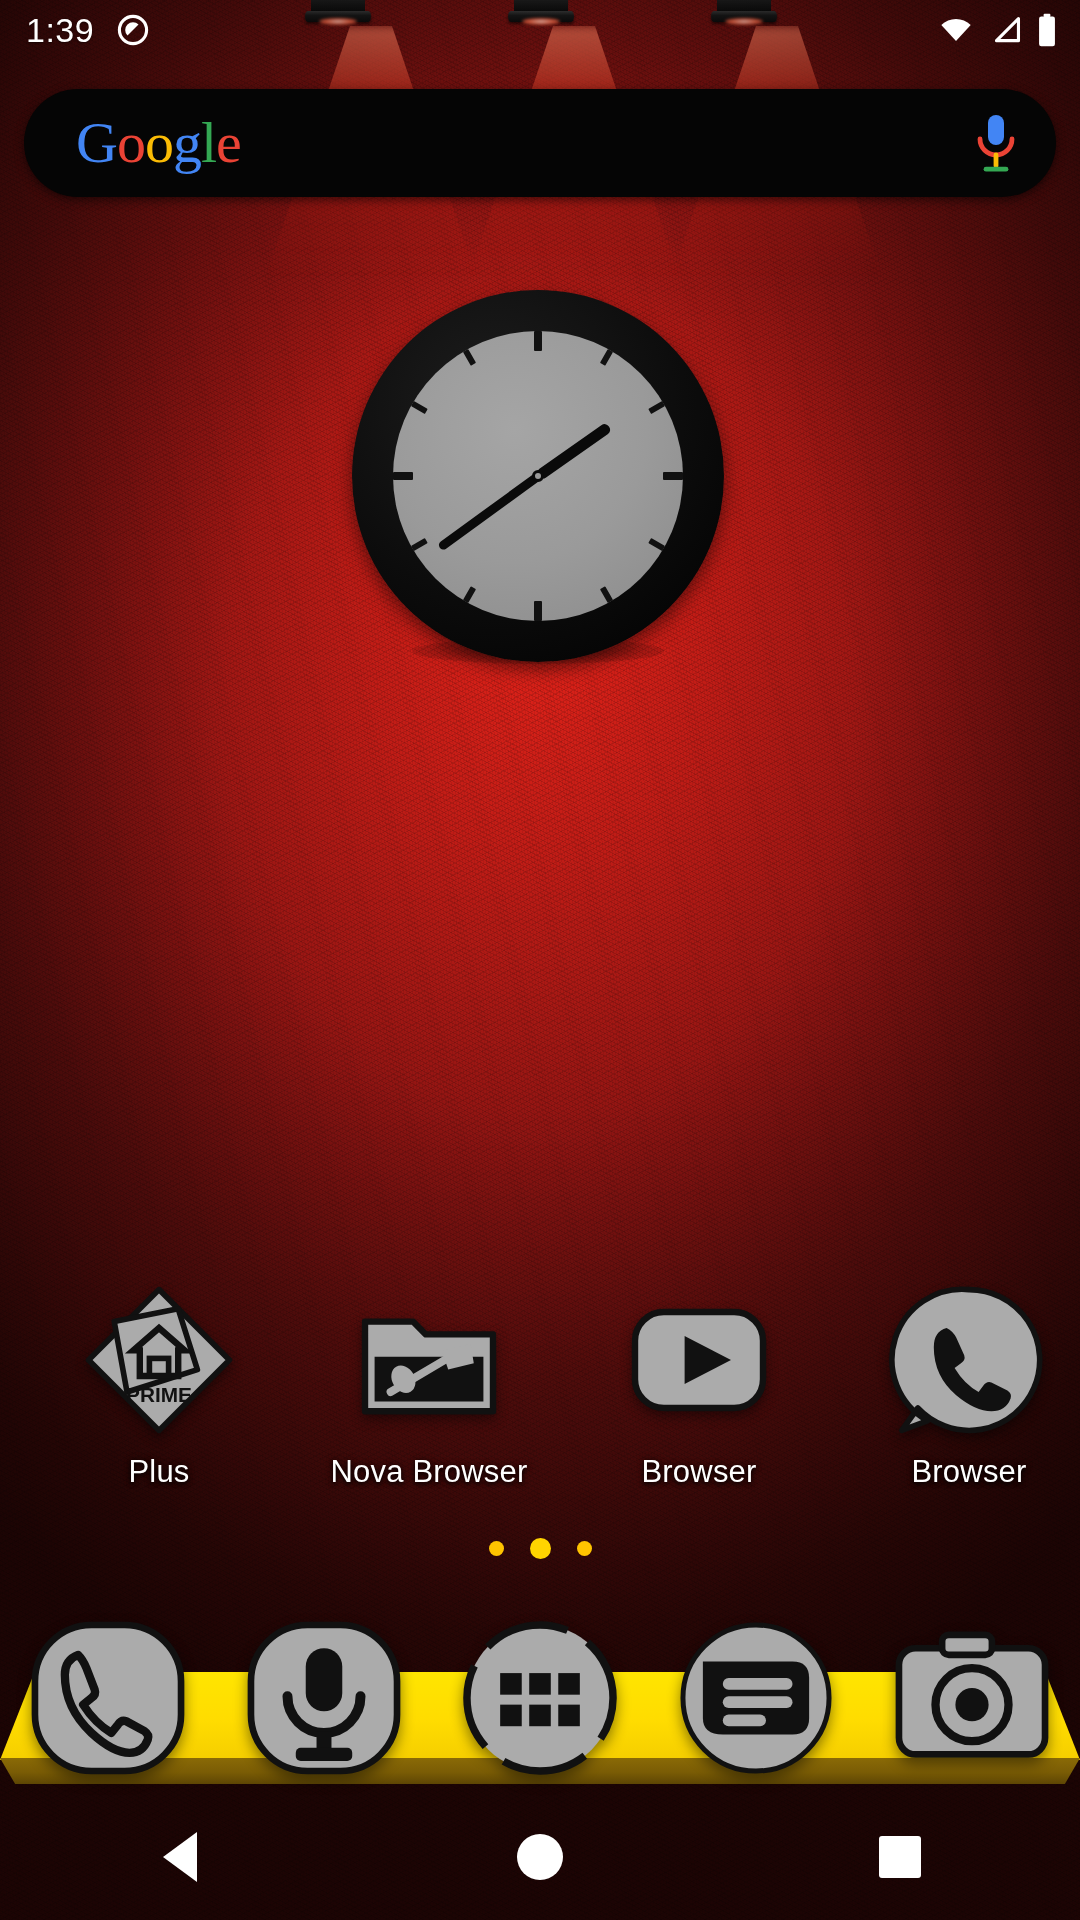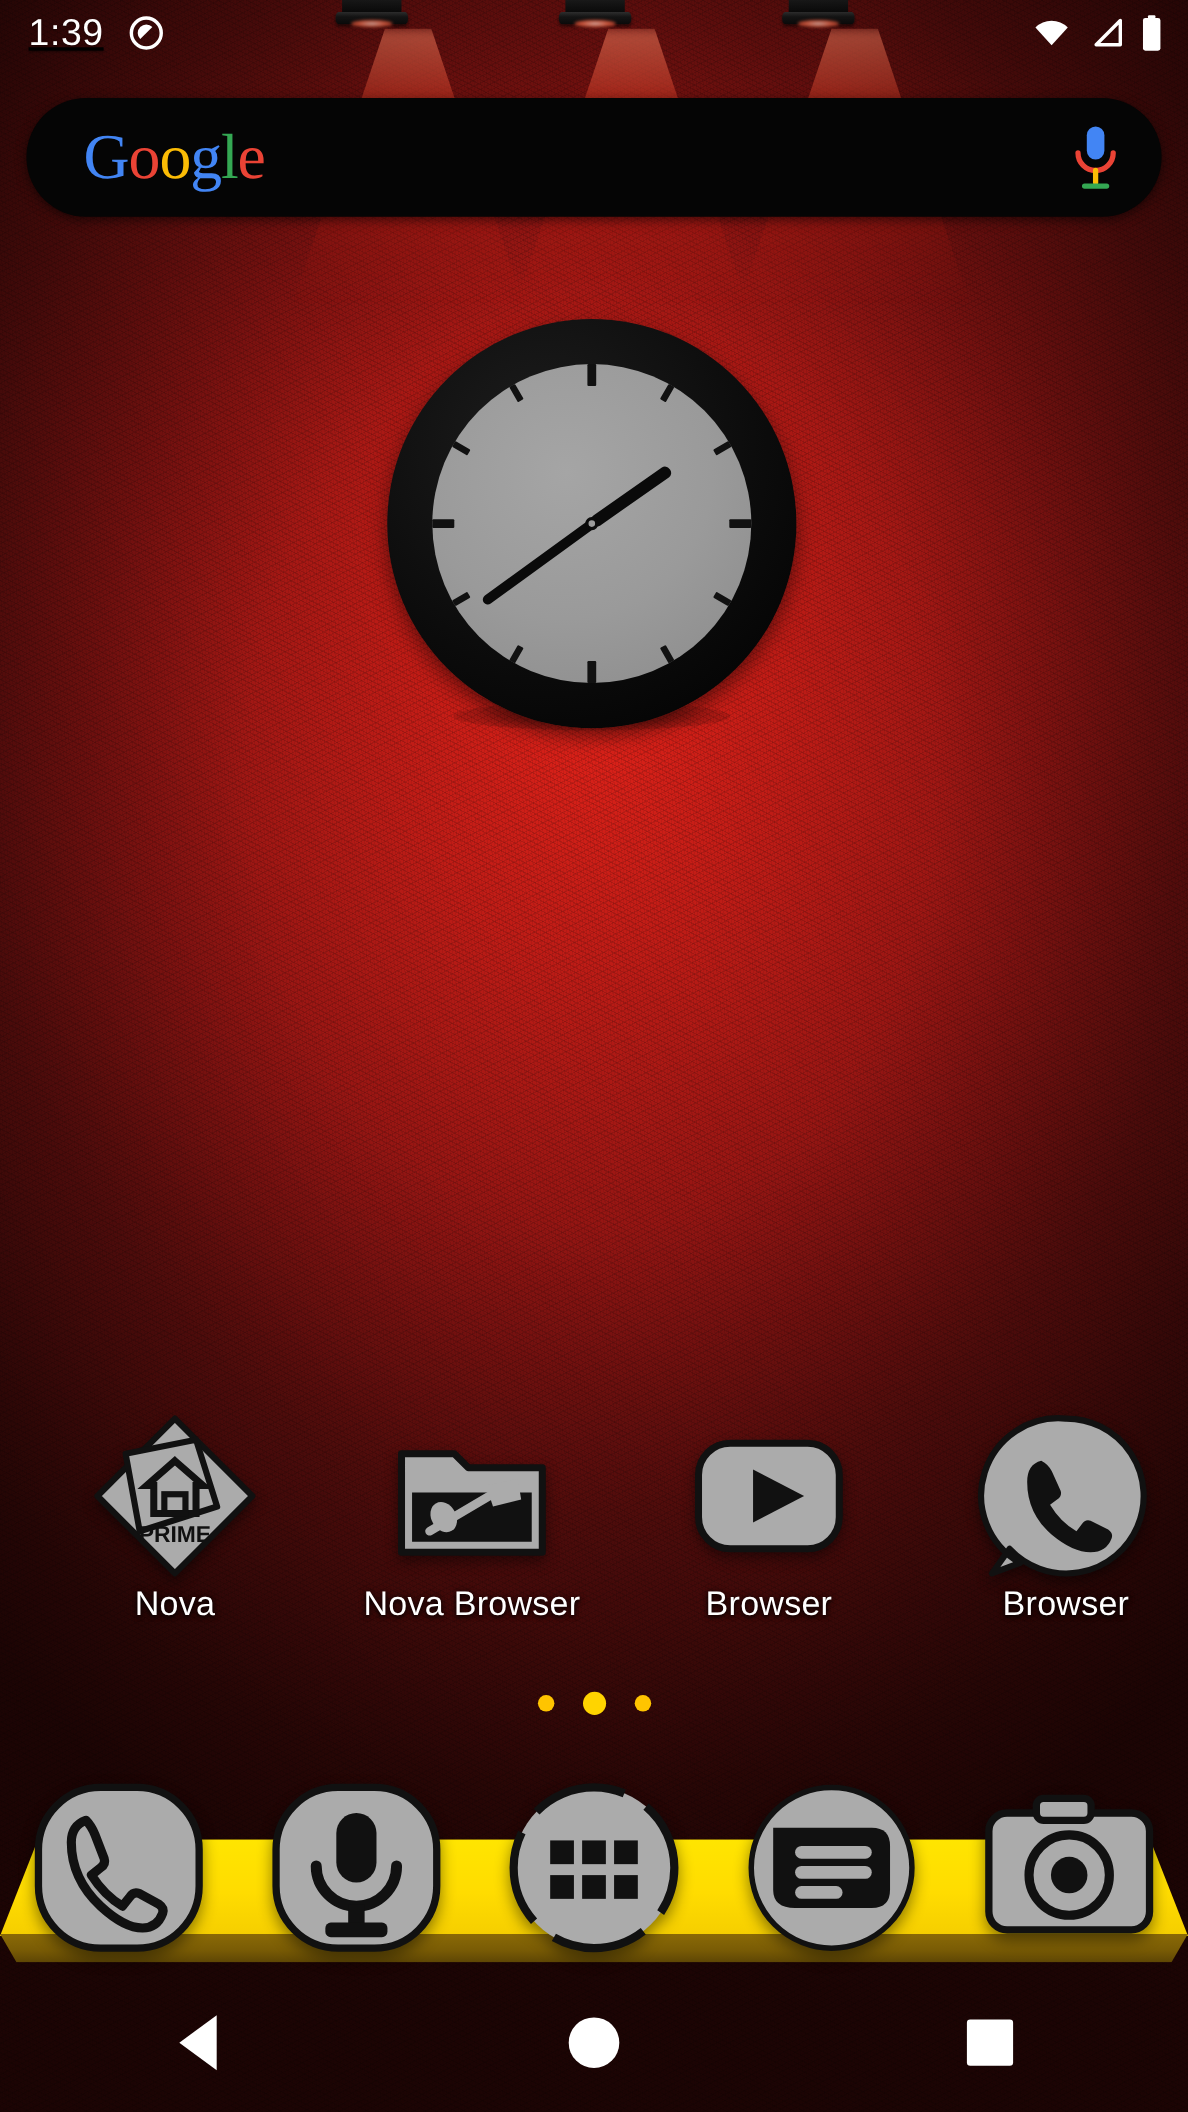--- a/index.html
+++ b/index.html
@@ -61,21 +61,21 @@
     pointer-events:none;
   }
 
   
   #statusbar{
     position:absolute; top:0; left:0; width:1080px; height:60px;
     display:flex; align-items:center; justify-content:space-between;
     padding:0 22px 0 26px;
     z-index:40;
   }
-  #sb-left{ display:flex; align-items:center; gap:22px;text-decoration:underline; }
+  #sb-left{ display:flex; align-items:center; gap:22px; }
   #clocktext{ color:#fff; font-size:34px; letter-spacing:.5px; text-shadow:0 1px 2px rgba(0,0,0,.5); }
   #sb-right{ display:flex; align-items:center; gap:14px; }
 
   
   #searchbar{
     position:absolute; left:24px; top:89px; width:1032px; height:108px;
     background:#050505;
     border-radius:54px;
     display:flex; align-items:center; justify-content:space-between;
     padding:0 34px 0 52px;
@@ -128,21 +128,21 @@
     margin:-6px 0 0 -6px; border-radius:50%;
     background:#9a9a9a; border:3px solid #0a0a0a;
   }
 
   
   #approw{
     position:absolute; left:0; top:1280px; width:1080px;
     display:flex; z-index:25;
   }
   .app{
-    flex:1; display:flex; flex-direction:column; align-items:center; margin-left:48px;
+    flex:1; display:flex; flex-direction:column; align-items:center; gap:14px;margin-left:48px;
   }
   .app-icon{
     width:160px; height:160px; position:relative;
     filter:drop-shadow(0 5px 6px rgba(0,0,0,.45));
   }
   .app-label{
     color:#fff; font-size:31px; letter-spacing:.2px;
     text-shadow:0 2px 4px rgba(0,0,0,.85), 0 0 6px rgba(0,0,0,.6);
     white-space:nowrap;
   }
@@ -290,21 +290,21 @@
       <svg viewBox="0 0 100 100" width="160" height="160">
         <g stroke="#111" stroke-width="3.5" stroke-linejoin="round">
           <polygon points="50,6 94,50 50,94 6,50" fill="#ababab"></polygon>
           <polygon points="22,26 62,18 74,56 30,70" fill="#ababab"></polygon>
         </g>
         <path d="M50 30 L66 44 L62 44 L62 60 L38 60 L38 44 L34 44 Z" fill="none" stroke="#111" stroke-width="4"></path>
         <rect x="44" y="49" width="12" height="11" fill="none" stroke="#111" stroke-width="3.5"></rect>
         <text x="50" y="76" font-family="Liberation Sans, sans-serif" font-size="13" font-weight="bold" text-anchor="middle" fill="#111">PRIME</text>
       </svg>
     </div>
-    <div class="app-label">Nova</div>
+    <div class="app-label">Plus</div>
   </div>
 
 
   <div class="app">
     <div class="app-icon">
       <svg viewBox="0 0 100 100" width="160" height="160">
         <path d="M10 26 L40 26 L48 34 L90 34 L90 82 L10 82 Z" fill="#ababab" stroke="#111" stroke-width="4" stroke-linejoin="round"></path>
         <path d="M16 48 L84 48 L84 76 L16 76 Z" fill="#111"></path>
         <path d="M26 70 L70 44" stroke="#ababab" stroke-width="5" stroke-linecap="round"></path>
         <ellipse cx="34" cy="62" rx="7" ry="9" fill="#ababab" transform="rotate(-30 34 62)"></ellipse>

